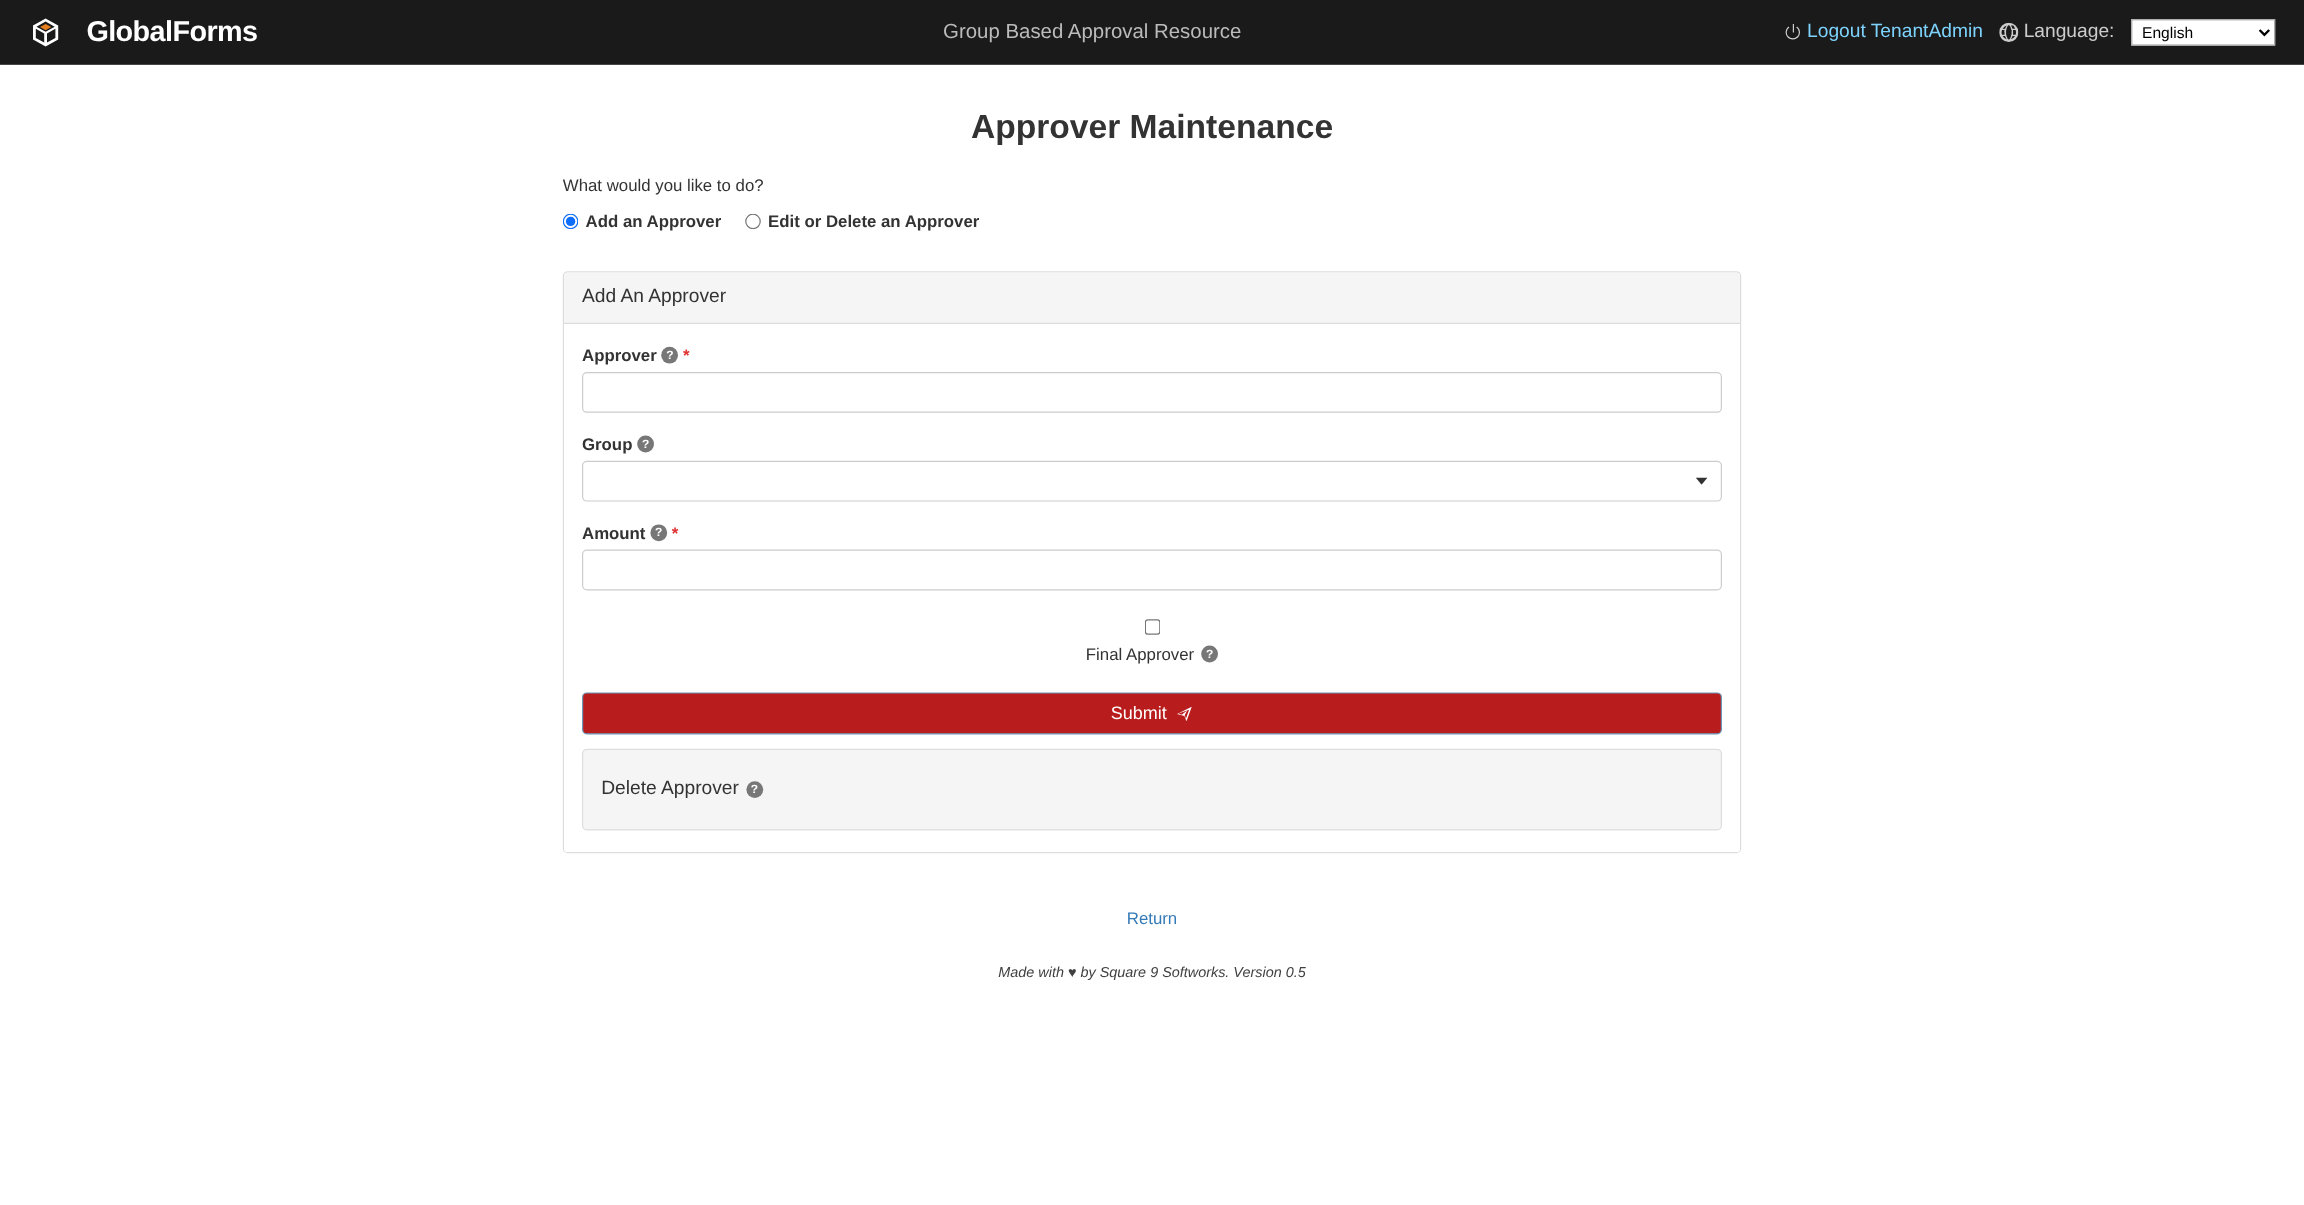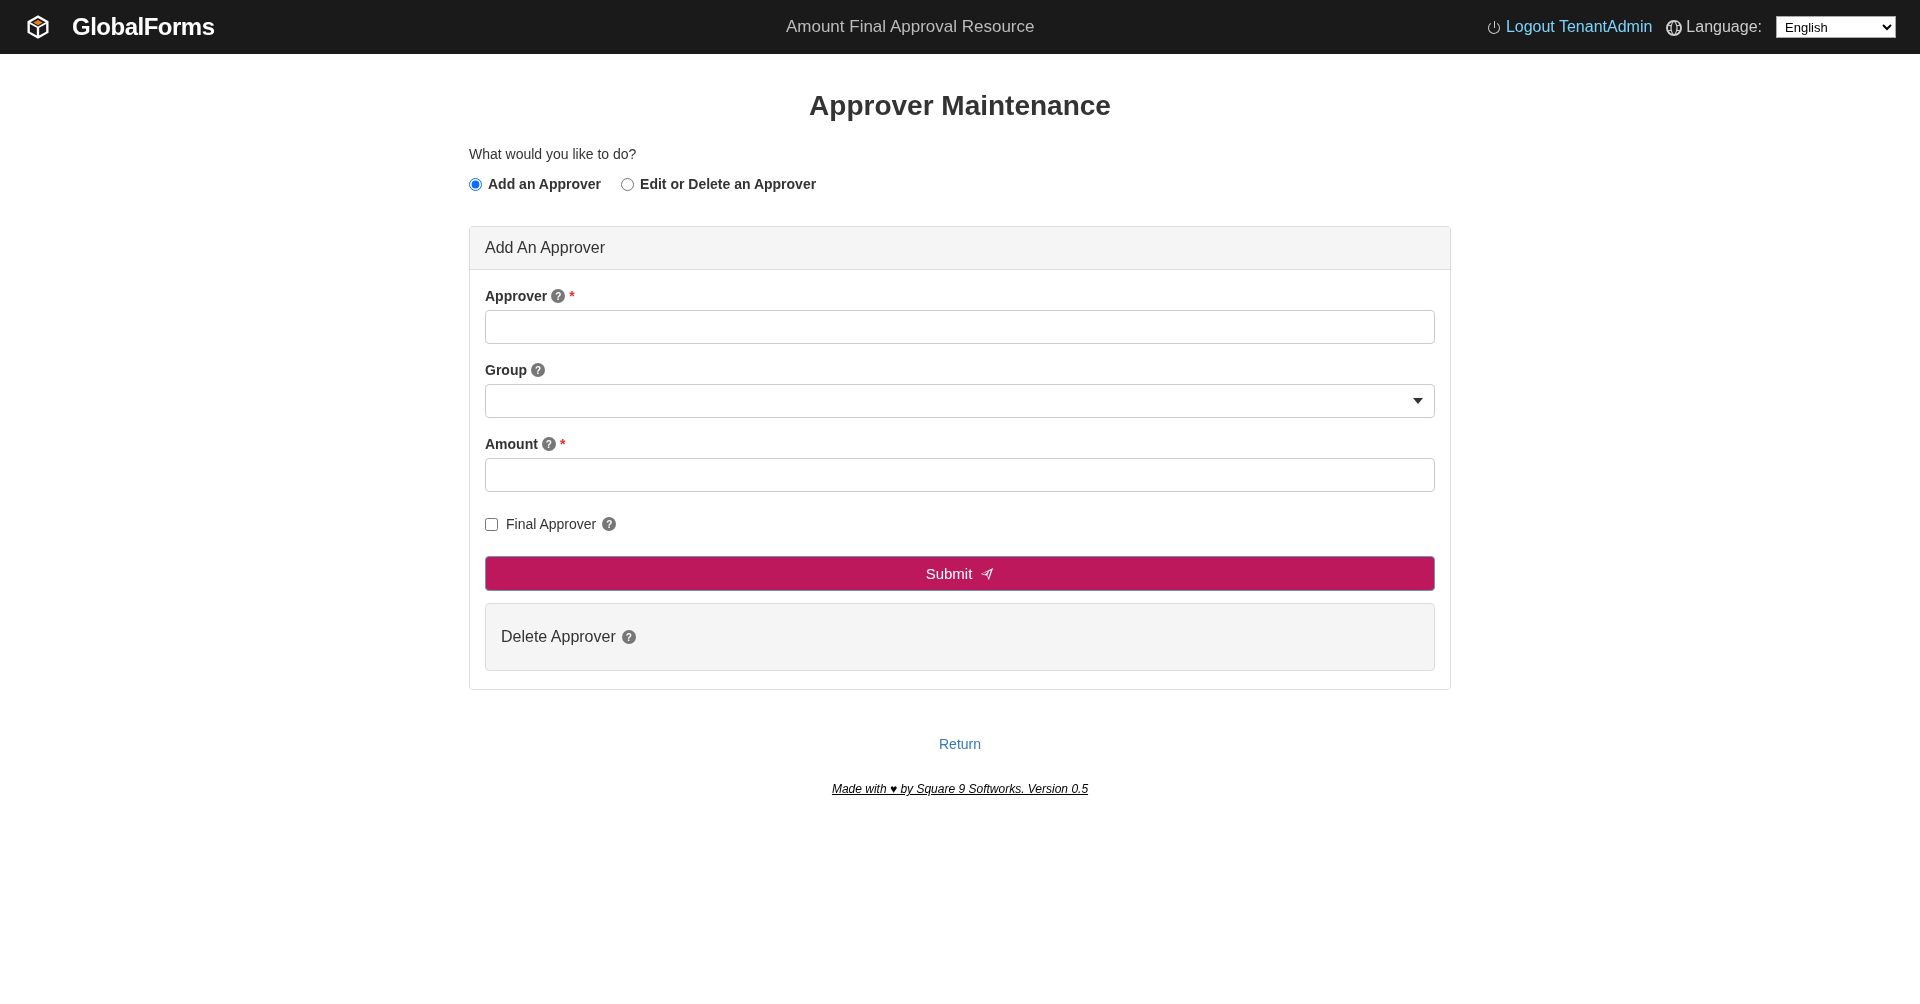--- a/index.html
+++ b/index.html
@@ -36,42 +36,42 @@
 .panel-body { padding: 18px 15px; background: #fff; }
 
 .form-group { margin-bottom: 18px; }
 .form-label { font-weight: 700; font-size: 14px; display: inline-flex; align-items: center; gap: 4px; margin-bottom: 6px; }
 .required-star { color: #e03131; }
 .help-icon { width: 14px; height: 14px; background: #777; border-radius: 50%; display: inline-flex; align-items: center; justify-content: center; color: #fff; font-size: 10px; font-weight: bold; }
 .form-control { width: 100%; border: 1px solid #ccc; border-radius: 4px; padding: 8px 10px; font-size: 14px; height: 34px; background: #fff; }
 .form-select-wrap { position: relative; }
 .form-select-caret { position: absolute; right: 12px; top: 50%; transform: translateY(-50%); pointer-events: none; color: #333; }
 
-.checkbox-row { display: flex; align-items: center; gap: 8px; margin: 24px 0; }
+.checkbox-row { display: flex; align-items: center; gap: 8px; margin: 24px 0; flex-direction: column; }
 .checkbox-row label { font-size: 14px; display: flex; align-items: center; gap: 6px; }
 
-.submit-btn { width: 100%; background: #be185d; color: #fff; border: 1px solid #6b96b5; border-radius: 4px; padding: 8px; font-size: 15px; cursor: pointer; display: flex; align-items: center; justify-content: center; gap: 8px; }
+.submit-btn { width: 100%; background: #b91c1c; color: #fff; border: 1px solid #6b96b5; border-radius: 4px; padding: 8px; font-size: 15px; cursor: pointer; display: flex; align-items: center; justify-content: center; gap: 8px; }
 
 .delete-section { background: #f5f5f5; border: 1px solid #ddd; border-radius: 4px; padding: 24px 15px; margin-top: 12px; display: flex; align-items: center; gap: 6px; font-size: 16px; }
 
 .return-link { display: block; text-align: center; margin-top: 46px; color: #337ab7; text-decoration: none; font-size: 14px; }
-.footer-text { text-align: center; font-style: italic; font-size: 12px; color: #000000; margin-top: 30px; text-decoration: underline; }
+.footer-text { text-align: center; font-style: italic; font-size: 12px; color: #404040; margin-top: 30px; }
 </style>
 </head>
 <body>
 
 <div class="header">
   <div class="header-left">
     <svg class="header-logo" viewBox="0 0 24 24">
         <path fill="#fff" d="M12 2L3 7v10l9 5 9-5V7l-9-5zm0 2.3l6.5 3.6L12 11.5 5.5 7.9 12 4.3zM5 9.4l6 3.3v6.6l-6-3.3V9.4zm8 9.9v-6.6l6-3.3v6.6l-6 3.3z"></path>
         <path fill="#e67e22" d="M12 6l-4 2.2 4 2.2 4-2.2L12 6z"></path>
       </svg>
     <span class="header-brand">GlobalForms</span>
   </div>
-  <div class="header-center">Amount Final Approval Resource</div>
+  <div class="header-center">Group Based Approval Resource</div>
   <div class="header-right">
     <a class="header-link">
       <svg class="power-icon" viewBox="0 0 16 16">
           <path fill="#ccc" d="M8 1v7h1V1H8zm-3.5 2.05A6 6 0 1 0 14 8a5.96 5.96 0 0 0-2.5-4.95l-.6.8A5 5 0 1 1 5.1 3.85l-.6-.8z"></path>
         </svg><span>Logout TenantAdmin</span>
     </a>
     <span>
       <svg class="globe-icon" viewBox="0 0 16 16">
           <path fill="#ccc" d="M8 0a8 8 0 1 0 0 16A8 8 0 0 0 8 0zm6 8c0 .7-.12 1.37-.34 2H11.5c.05-.65.08-1.32.08-2s-.03-1.35-.08-2h2.16c.22.63.34 1.3.34 2zM8 14c-.7 0-1.65-1.3-2.1-4h4.2c-.45 2.7-1.4 4-2.1 4zM5.72 8c0-.7.03-1.37.08-2h4.4c.5.63.08 1.3.08 2s-.03 1.37-.08 2H5.8c-.05-.63-.08-1.3-.08-2zM8 2c.7 0 1.65 1.3 2.1 4H5.9C6.35 3.3 7.3 2 8 2zM2.34 6H4.5c-.5.65-.08 1.32-.08 2s.03 1.35.08 2H2.34A6.02 6.02 0 0 1 2 8c0-.7.12-1.37.34-2zm.5-1A6.03 6.03 0 0 1 6.3 2.2C5.7 3 5.2 4 4.9 5H2.84zm8.86-2.8A6.03 6.03 0 0 1 13.16 5H11.1c-.3-1-.8-2-1.4-2.8zM2.84 11H4.9c.3 1 .8 2 1.4 2.8A6.03 6.03 0 0 1 2.84 11zm8.26 0h2.06a6.03 6.03 0 0 1-3.46 2.8c.6-.8 1.1-1.8 1.4-2.8z"></path>
         </svg><span>Language:</span>

